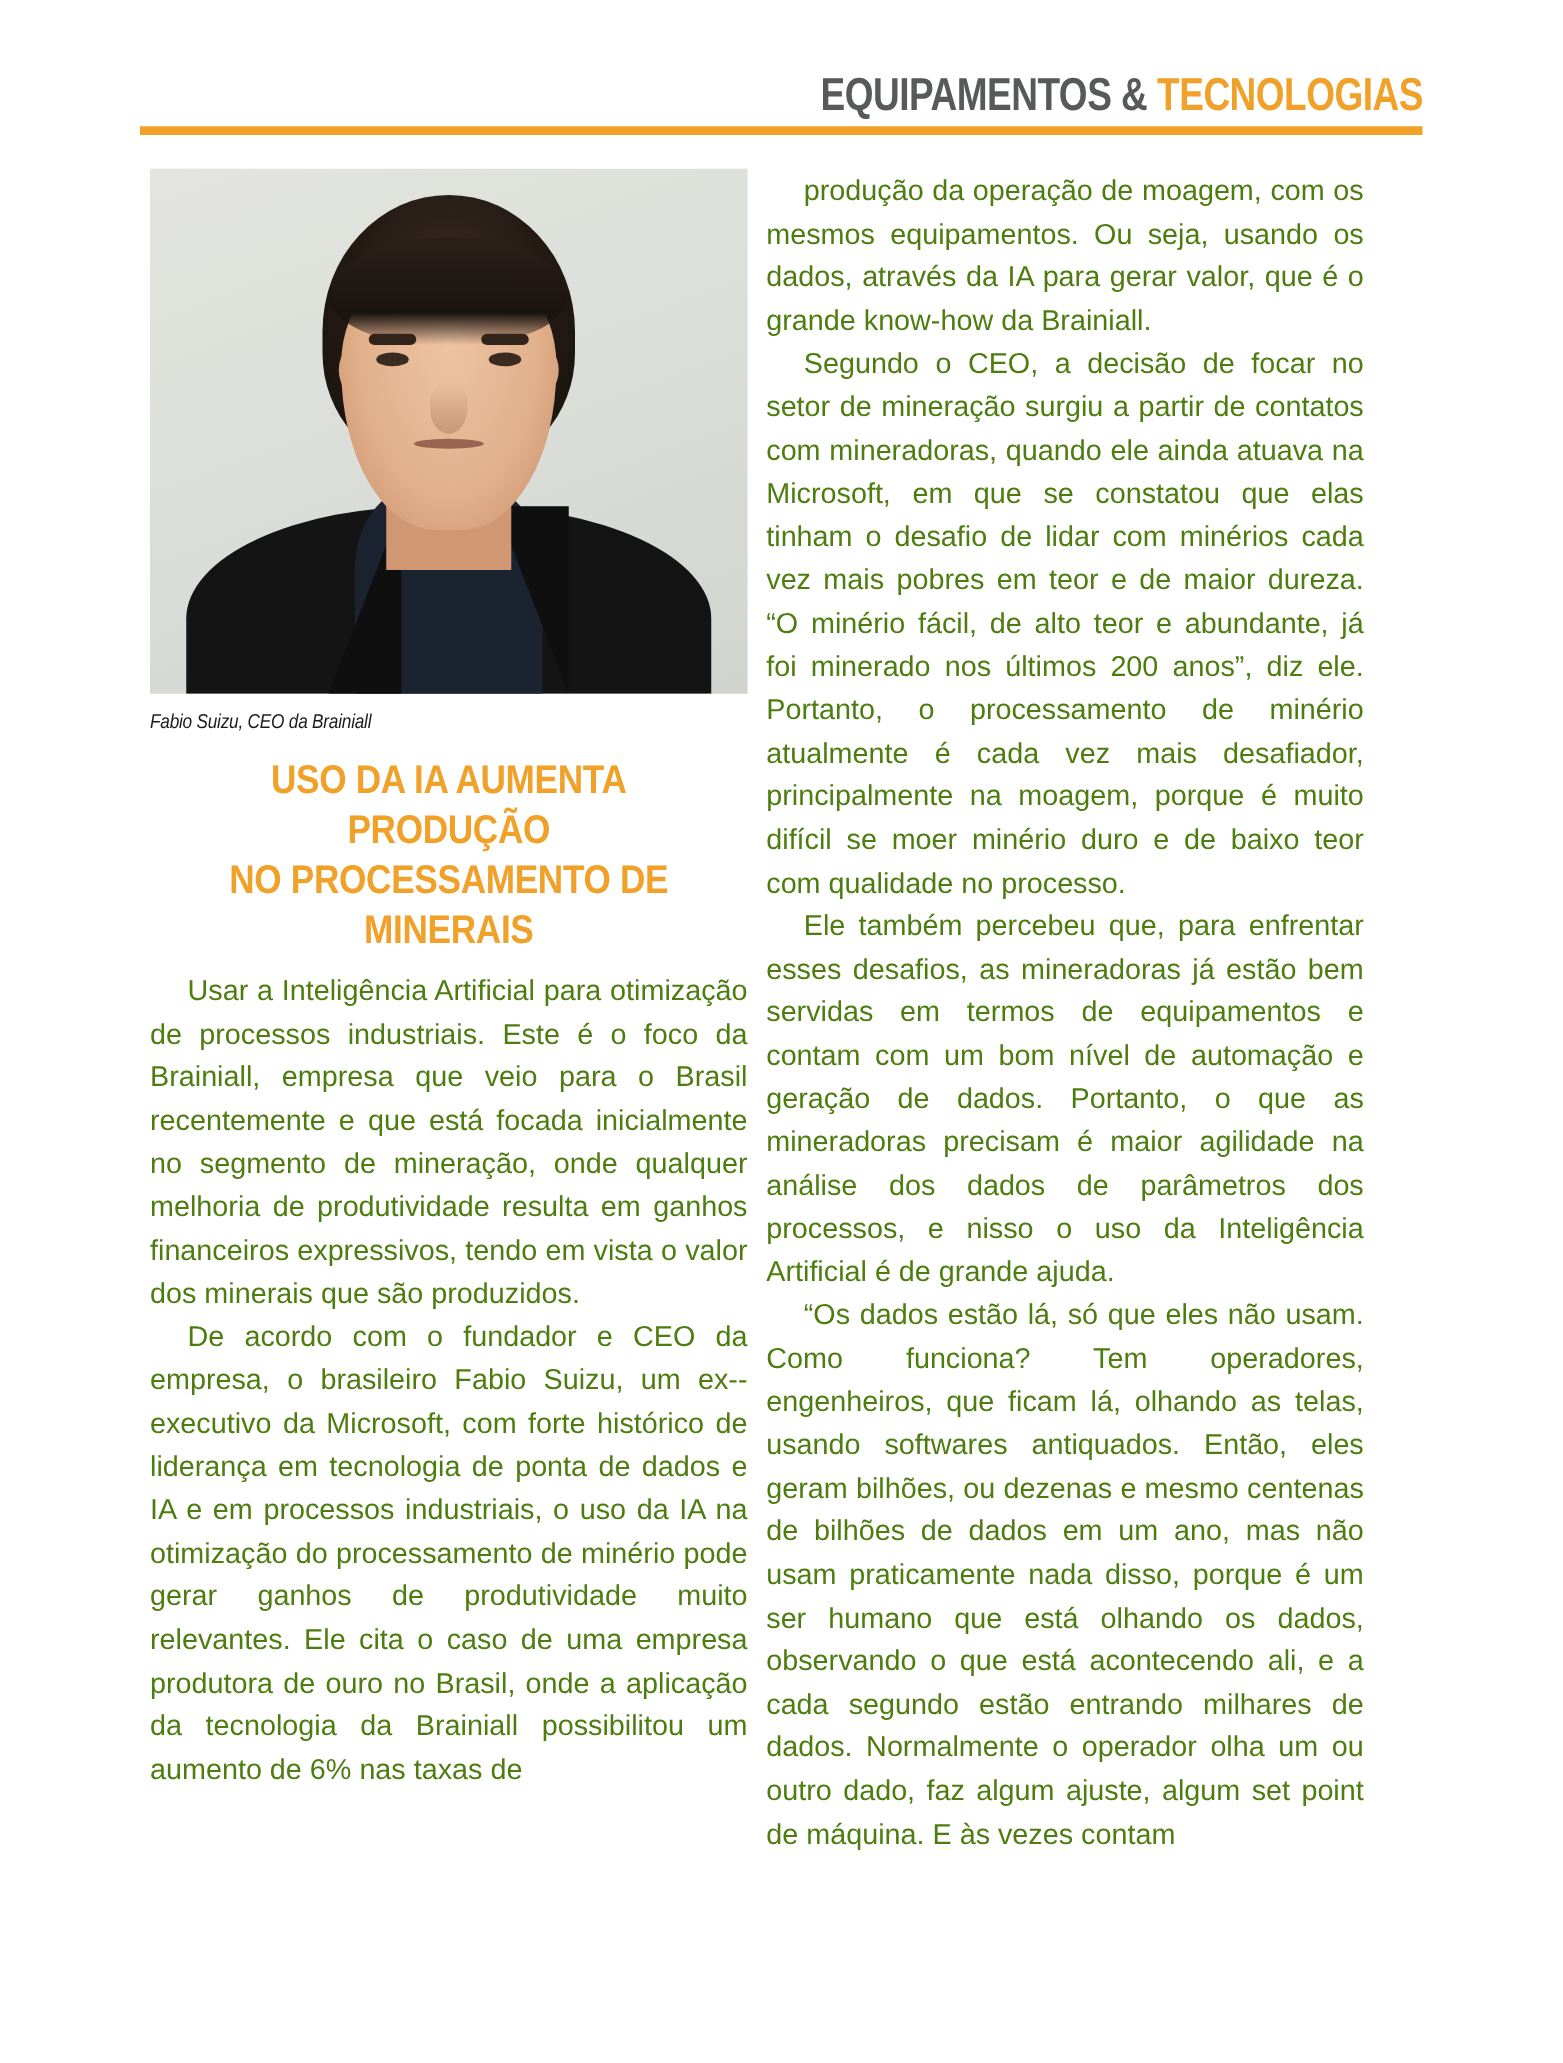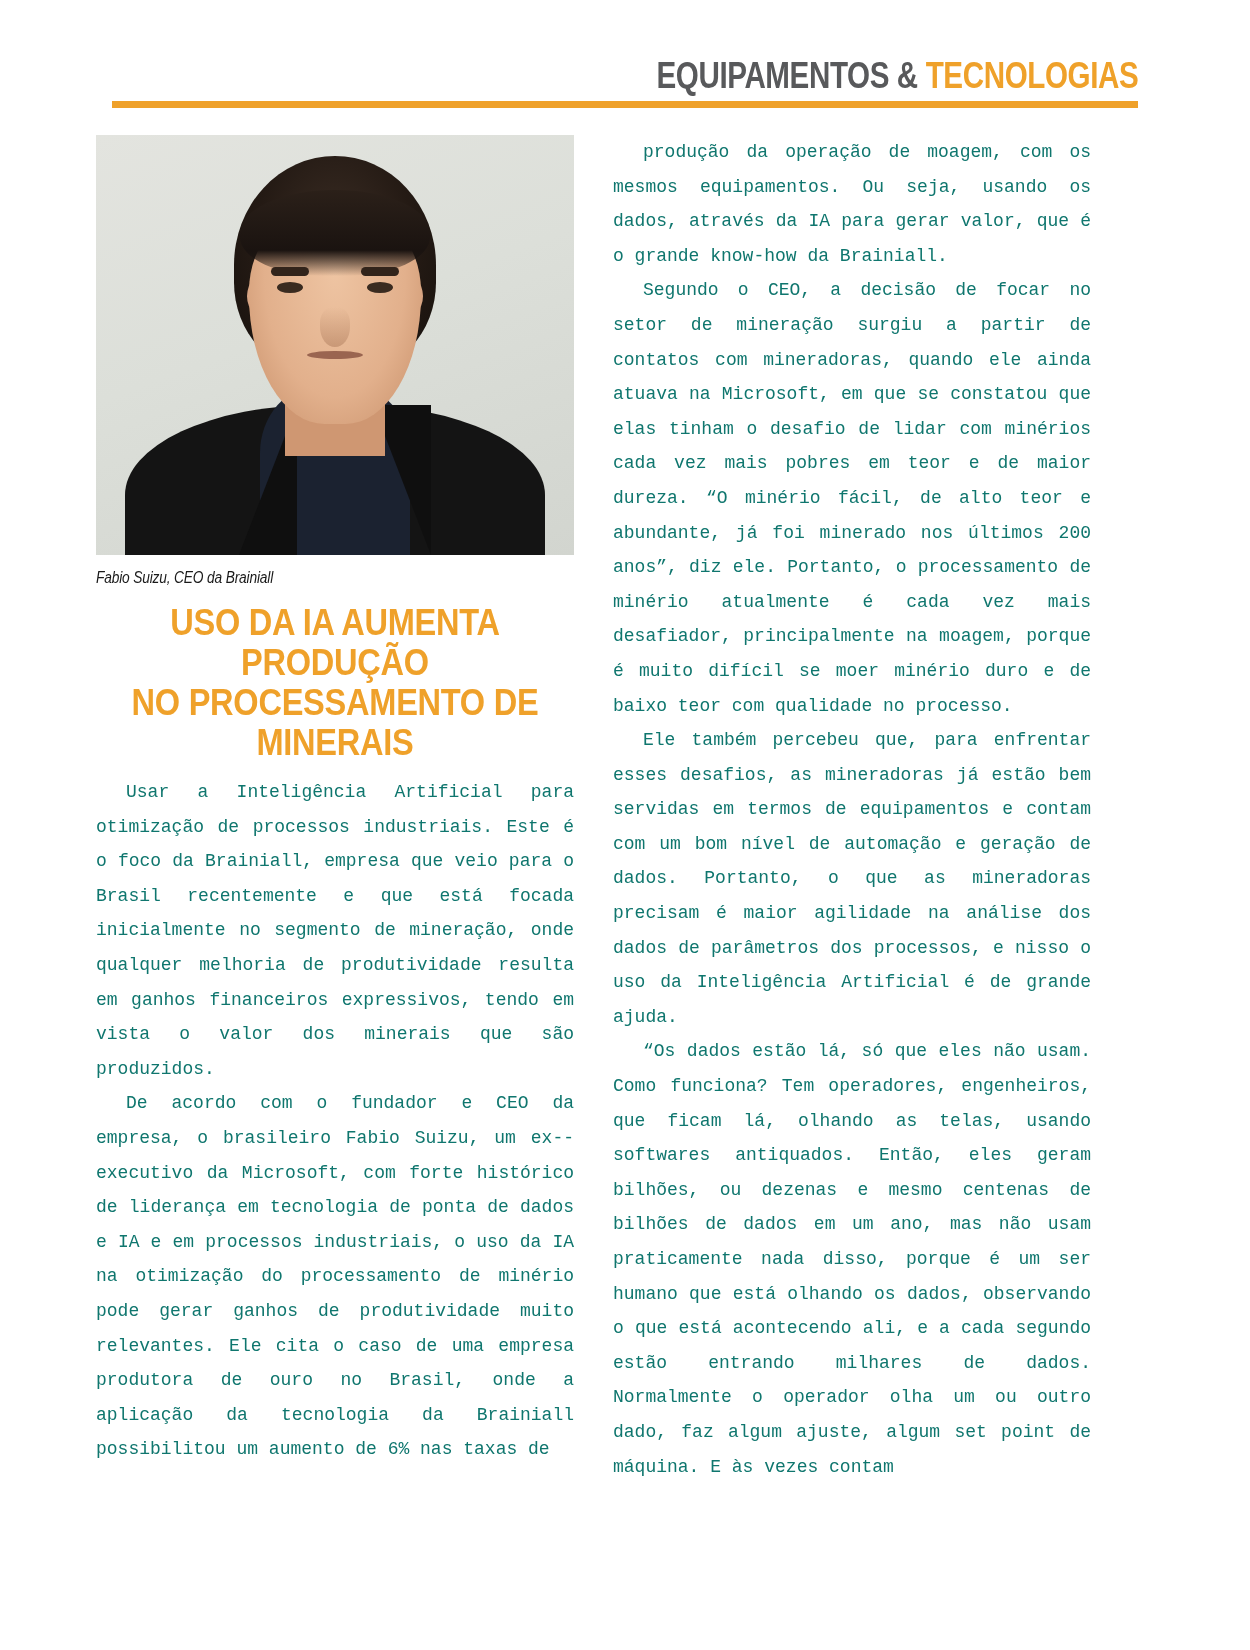--- a/index.html
+++ b/index.html
@@ -52,21 +52,21 @@
     height: 7px;
     background: #efa12a;
   }
 
   
   .col {
     position: absolute;
     top: 135px;
     width: 478px;
   }
-  .col-left  { left: 96px; }
+  .col-left  { left: 120px; }
   .col-right { left: 613px; }
 
   
   .photo-frame {
     width: 478px;
     height: 420px;
     overflow: hidden;
     position: relative;
     background: #dfe0db;
   }
@@ -253,37 +253,37 @@
     letter-spacing: 0.5px;
     transform: scaleX(0.85);
   }
 
   
   .headline {
     margin-top: 16px;
     font-family: "Liberation Sans", sans-serif;
     font-weight: bold;
     color: #efa12a;
-    font-size: 37px;
+    font-size: 32px;
     line-height: 40px;
     text-align: center;
     letter-spacing: -0.3px;
   }
   .headline span {
     display: block;
     transform: scaleX(0.88);
   }
 
   
   .body-text {
     margin-top: 12px;
-    font-family: Liberation Mono, monospace;
-    font-size: 18px;
+    font-family: Liberation Sans, sans-serif;
+    font-size: 23px;
     line-height: 34.6px;
-    color: #0f766e;
+    color: #4d7c0f;
     text-align: justify;
     text-justify: inter-word;
     hyphens: none;
   }
   .body-text p {
     margin: 0;
     text-indent: 30px;
   }
   .col-right .body-text {
     margin-top: 0;

